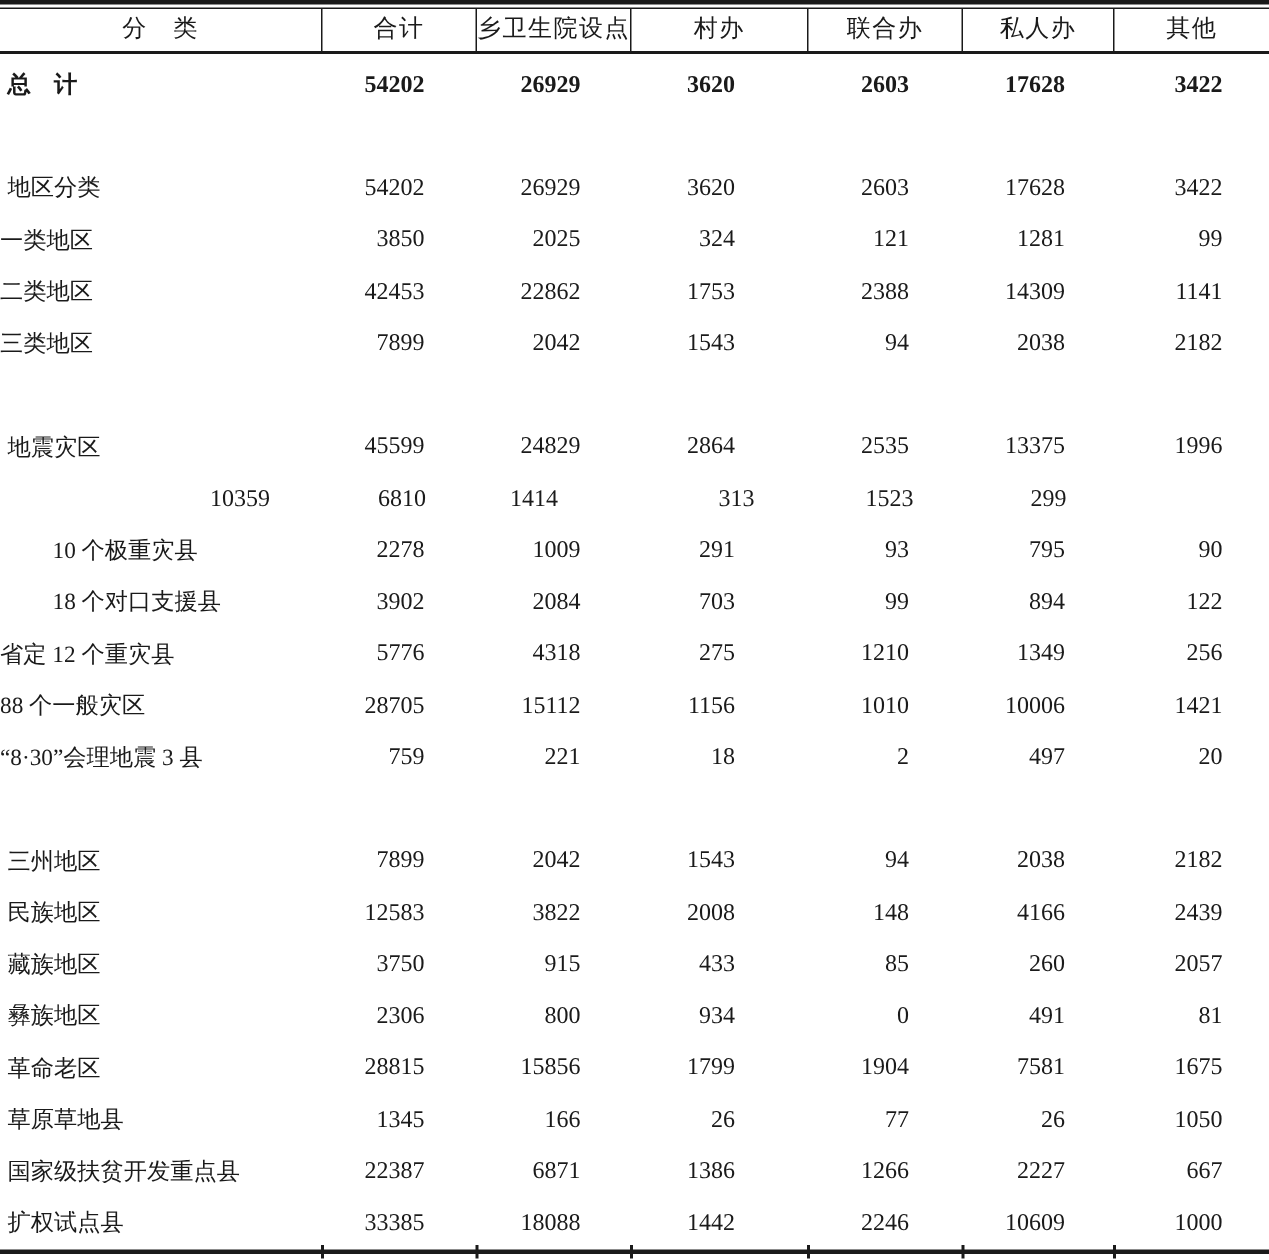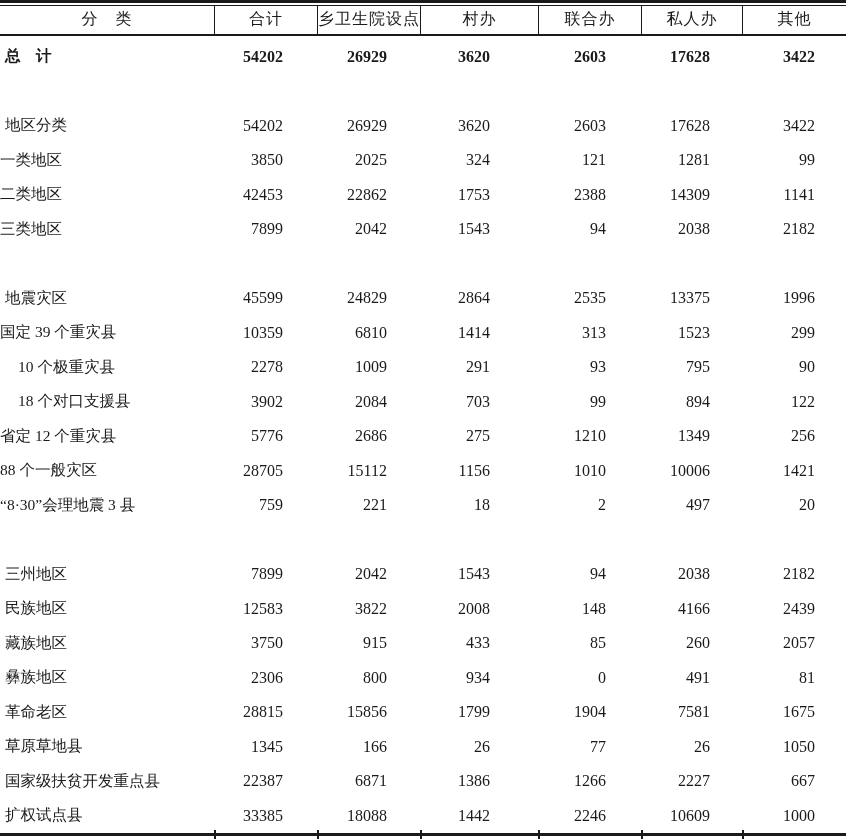--- a/index.html
+++ b/index.html
@@ -47,21 +47,21 @@
     width: 846px; height: 34.5px;
     display: grid;
     grid-template-columns: 214px 103px 103px 118px 103px 101px 104px;
     align-items: center;
   }
   .row.blank { }
   .row.bold { font-weight: 700; }
   .label-cell { font-size: 15.5px; white-space: nowrap; }
   .ind0 { padding-left: 5px; }
   .ind1 { }
-  .ind2 { padding-left: 18px; }
+  .ind2 { padding-left: 35px; }
   .num-cell {
     font-size: 16px;
     text-align: right;
     white-space: nowrap;
     font-variant-numeric: lining-nums;
   }
   .c1 { padding-right: 34px; }
   .c2 { padding-right: 33px; }
   .c3 { padding-right: 48px; }
   .c4 { padding-right: 35px; }
@@ -140,21 +140,20 @@
       <div class="row">
     <div class="label-cell ind0">地震灾区</div>
     <div class="num-cell c1">45599</div>
     <div class="num-cell c2">24829</div>
     <div class="num-cell c3">2864</div>
     <div class="num-cell c4">2535</div>
     <div class="num-cell c5">13375</div>
     <div class="num-cell c6">1996</div>
   </div>
       <div class="row">
-    <div class="label-cell ind1">国定 39 个重灾县</div>
     <div class="num-cell c1">10359</div>
     <div class="num-cell c2">6810</div>
     <div class="num-cell c3">1414</div>
     <div class="num-cell c4">313</div>
     <div class="num-cell c5">1523</div>
     <div class="num-cell c6">299</div>
   </div>
       <div class="row">
     <div class="label-cell ind2">10 个极重灾县</div>
     <div class="num-cell c1">2278</div>
@@ -169,21 +168,21 @@
     <div class="num-cell c1">3902</div>
     <div class="num-cell c2">2084</div>
     <div class="num-cell c3">703</div>
     <div class="num-cell c4">99</div>
     <div class="num-cell c5">894</div>
     <div class="num-cell c6">122</div>
   </div>
       <div class="row">
     <div class="label-cell ind1">省定 12 个重灾县</div>
     <div class="num-cell c1">5776</div>
-    <div class="num-cell c2">2686</div>
+    <div class="num-cell c2">4318</div>
     <div class="num-cell c3">275</div>
     <div class="num-cell c4">1210</div>
     <div class="num-cell c5">1349</div>
     <div class="num-cell c6">256</div>
   </div>
       <div class="row">
     <div class="label-cell ind1">88 个一般灾区</div>
     <div class="num-cell c1">28705</div>
     <div class="num-cell c2">15112</div>
     <div class="num-cell c3">1156</div>

